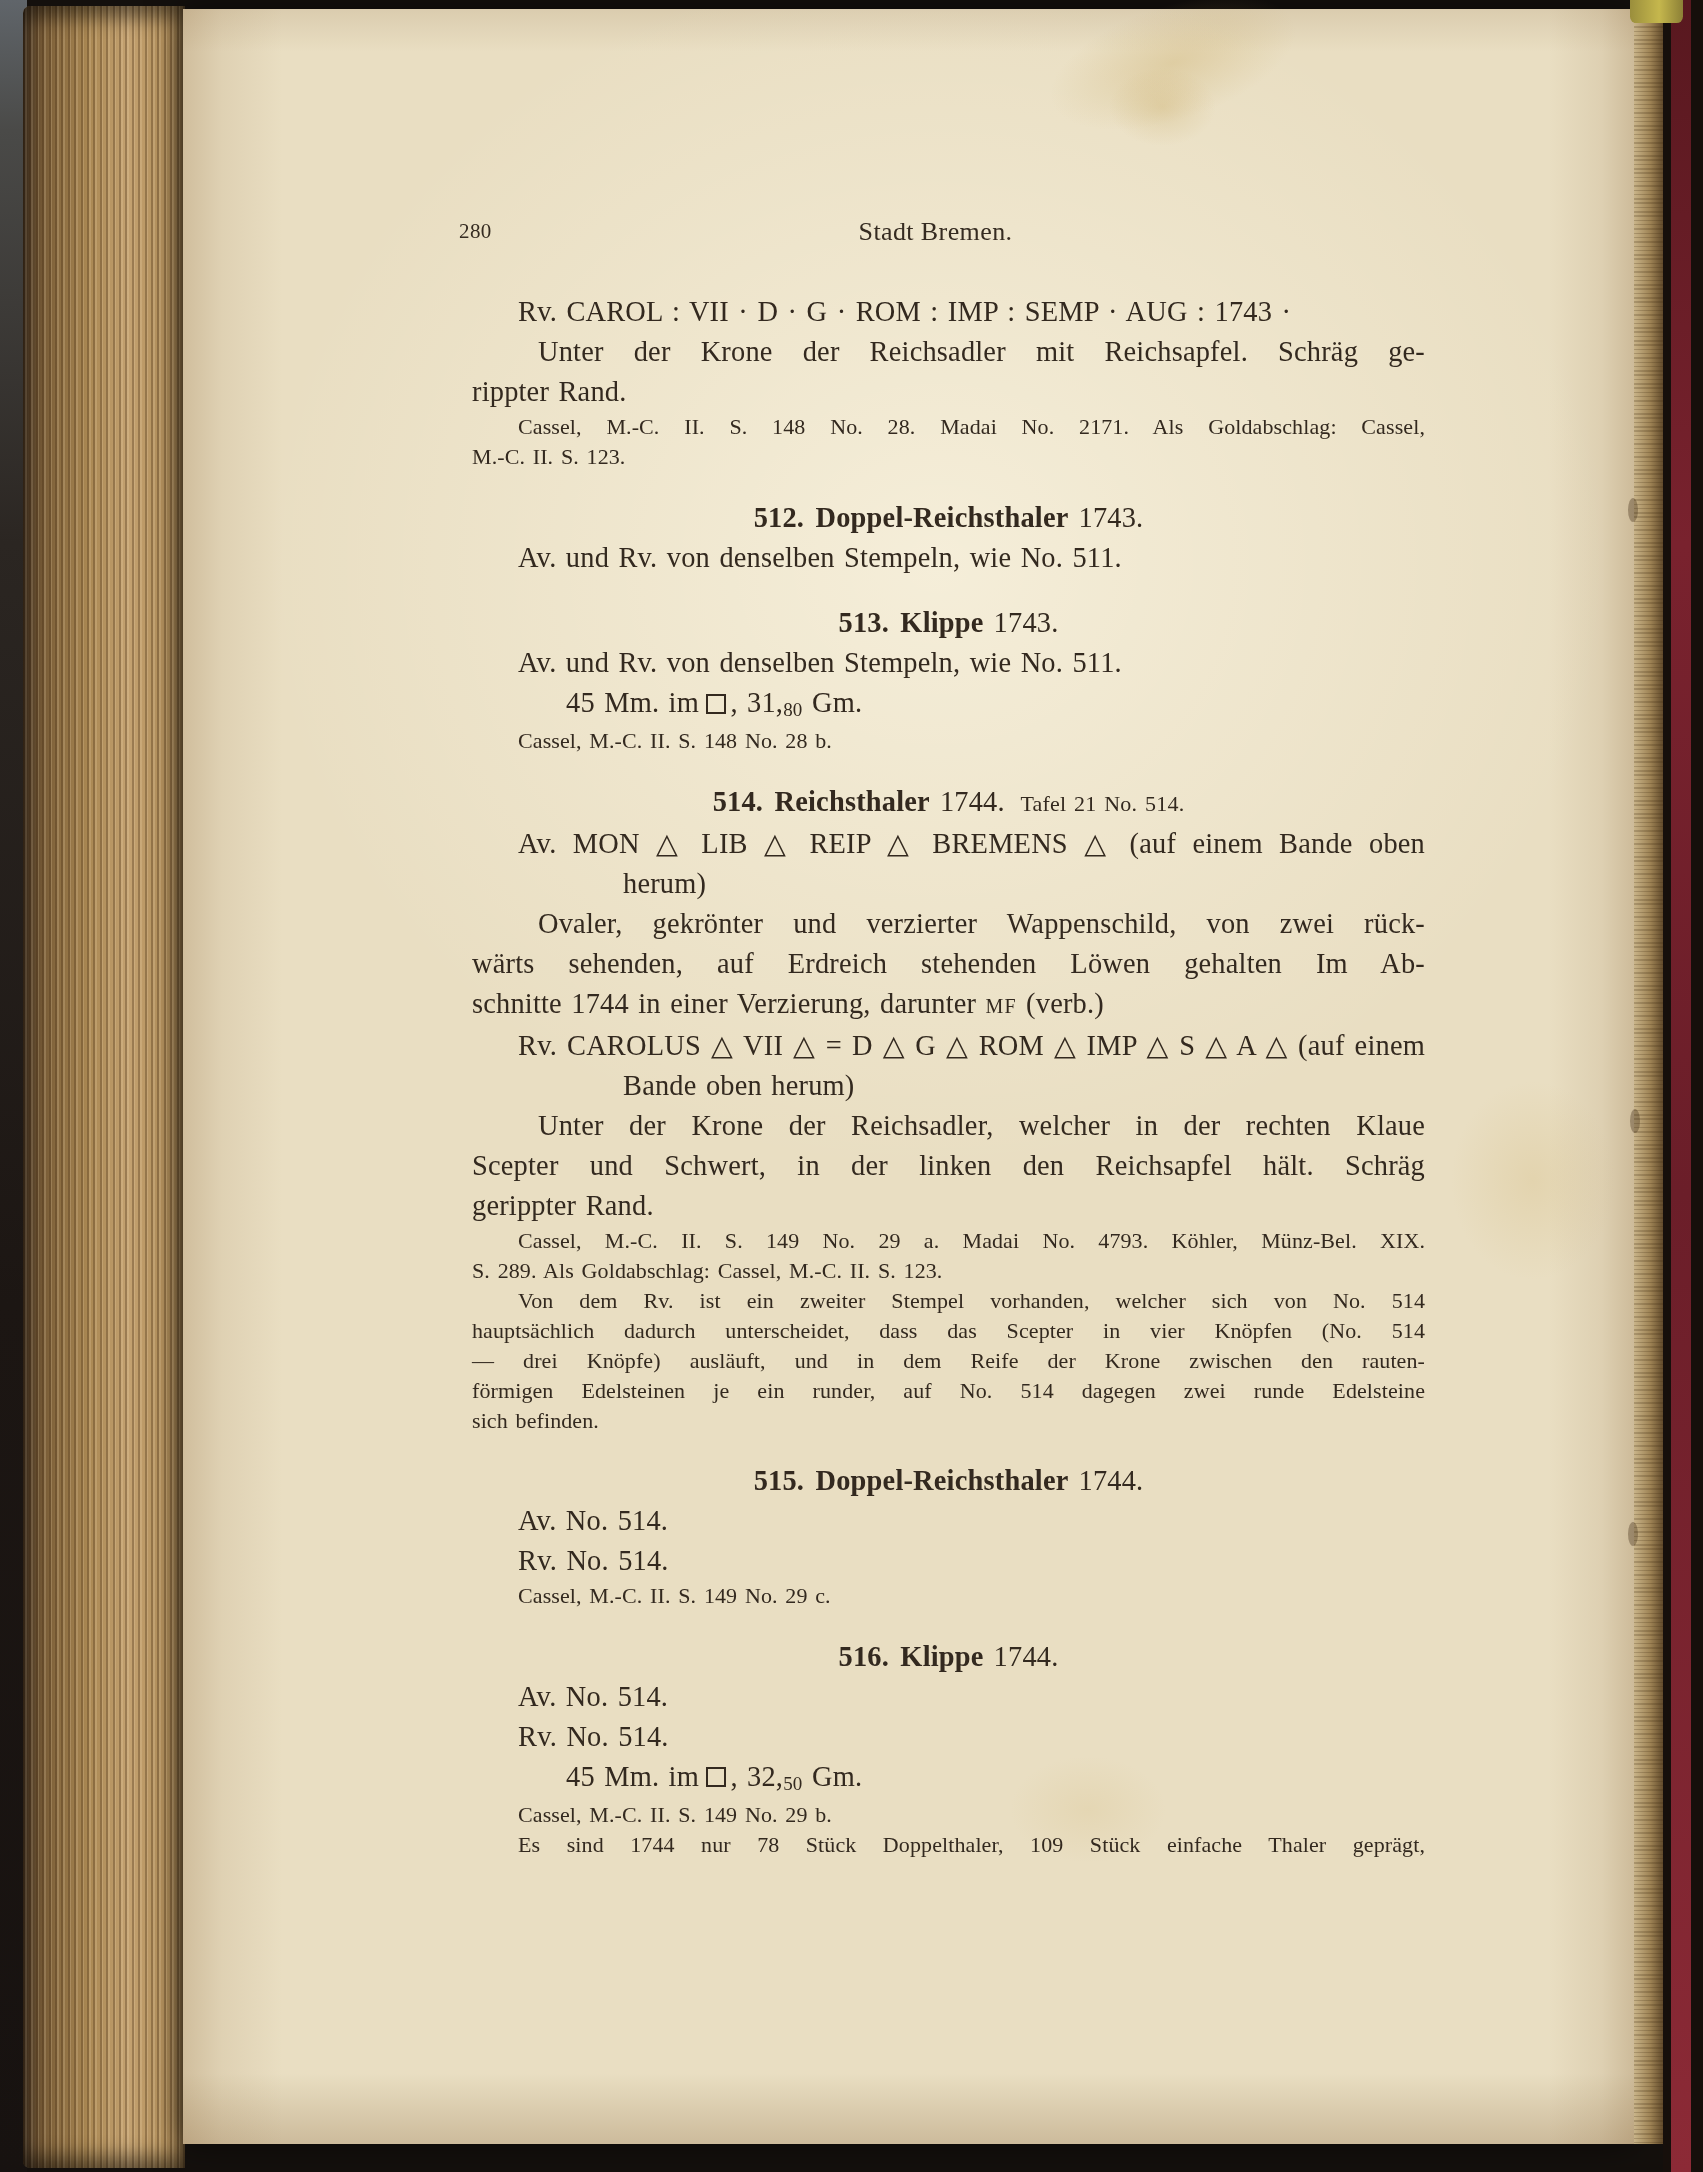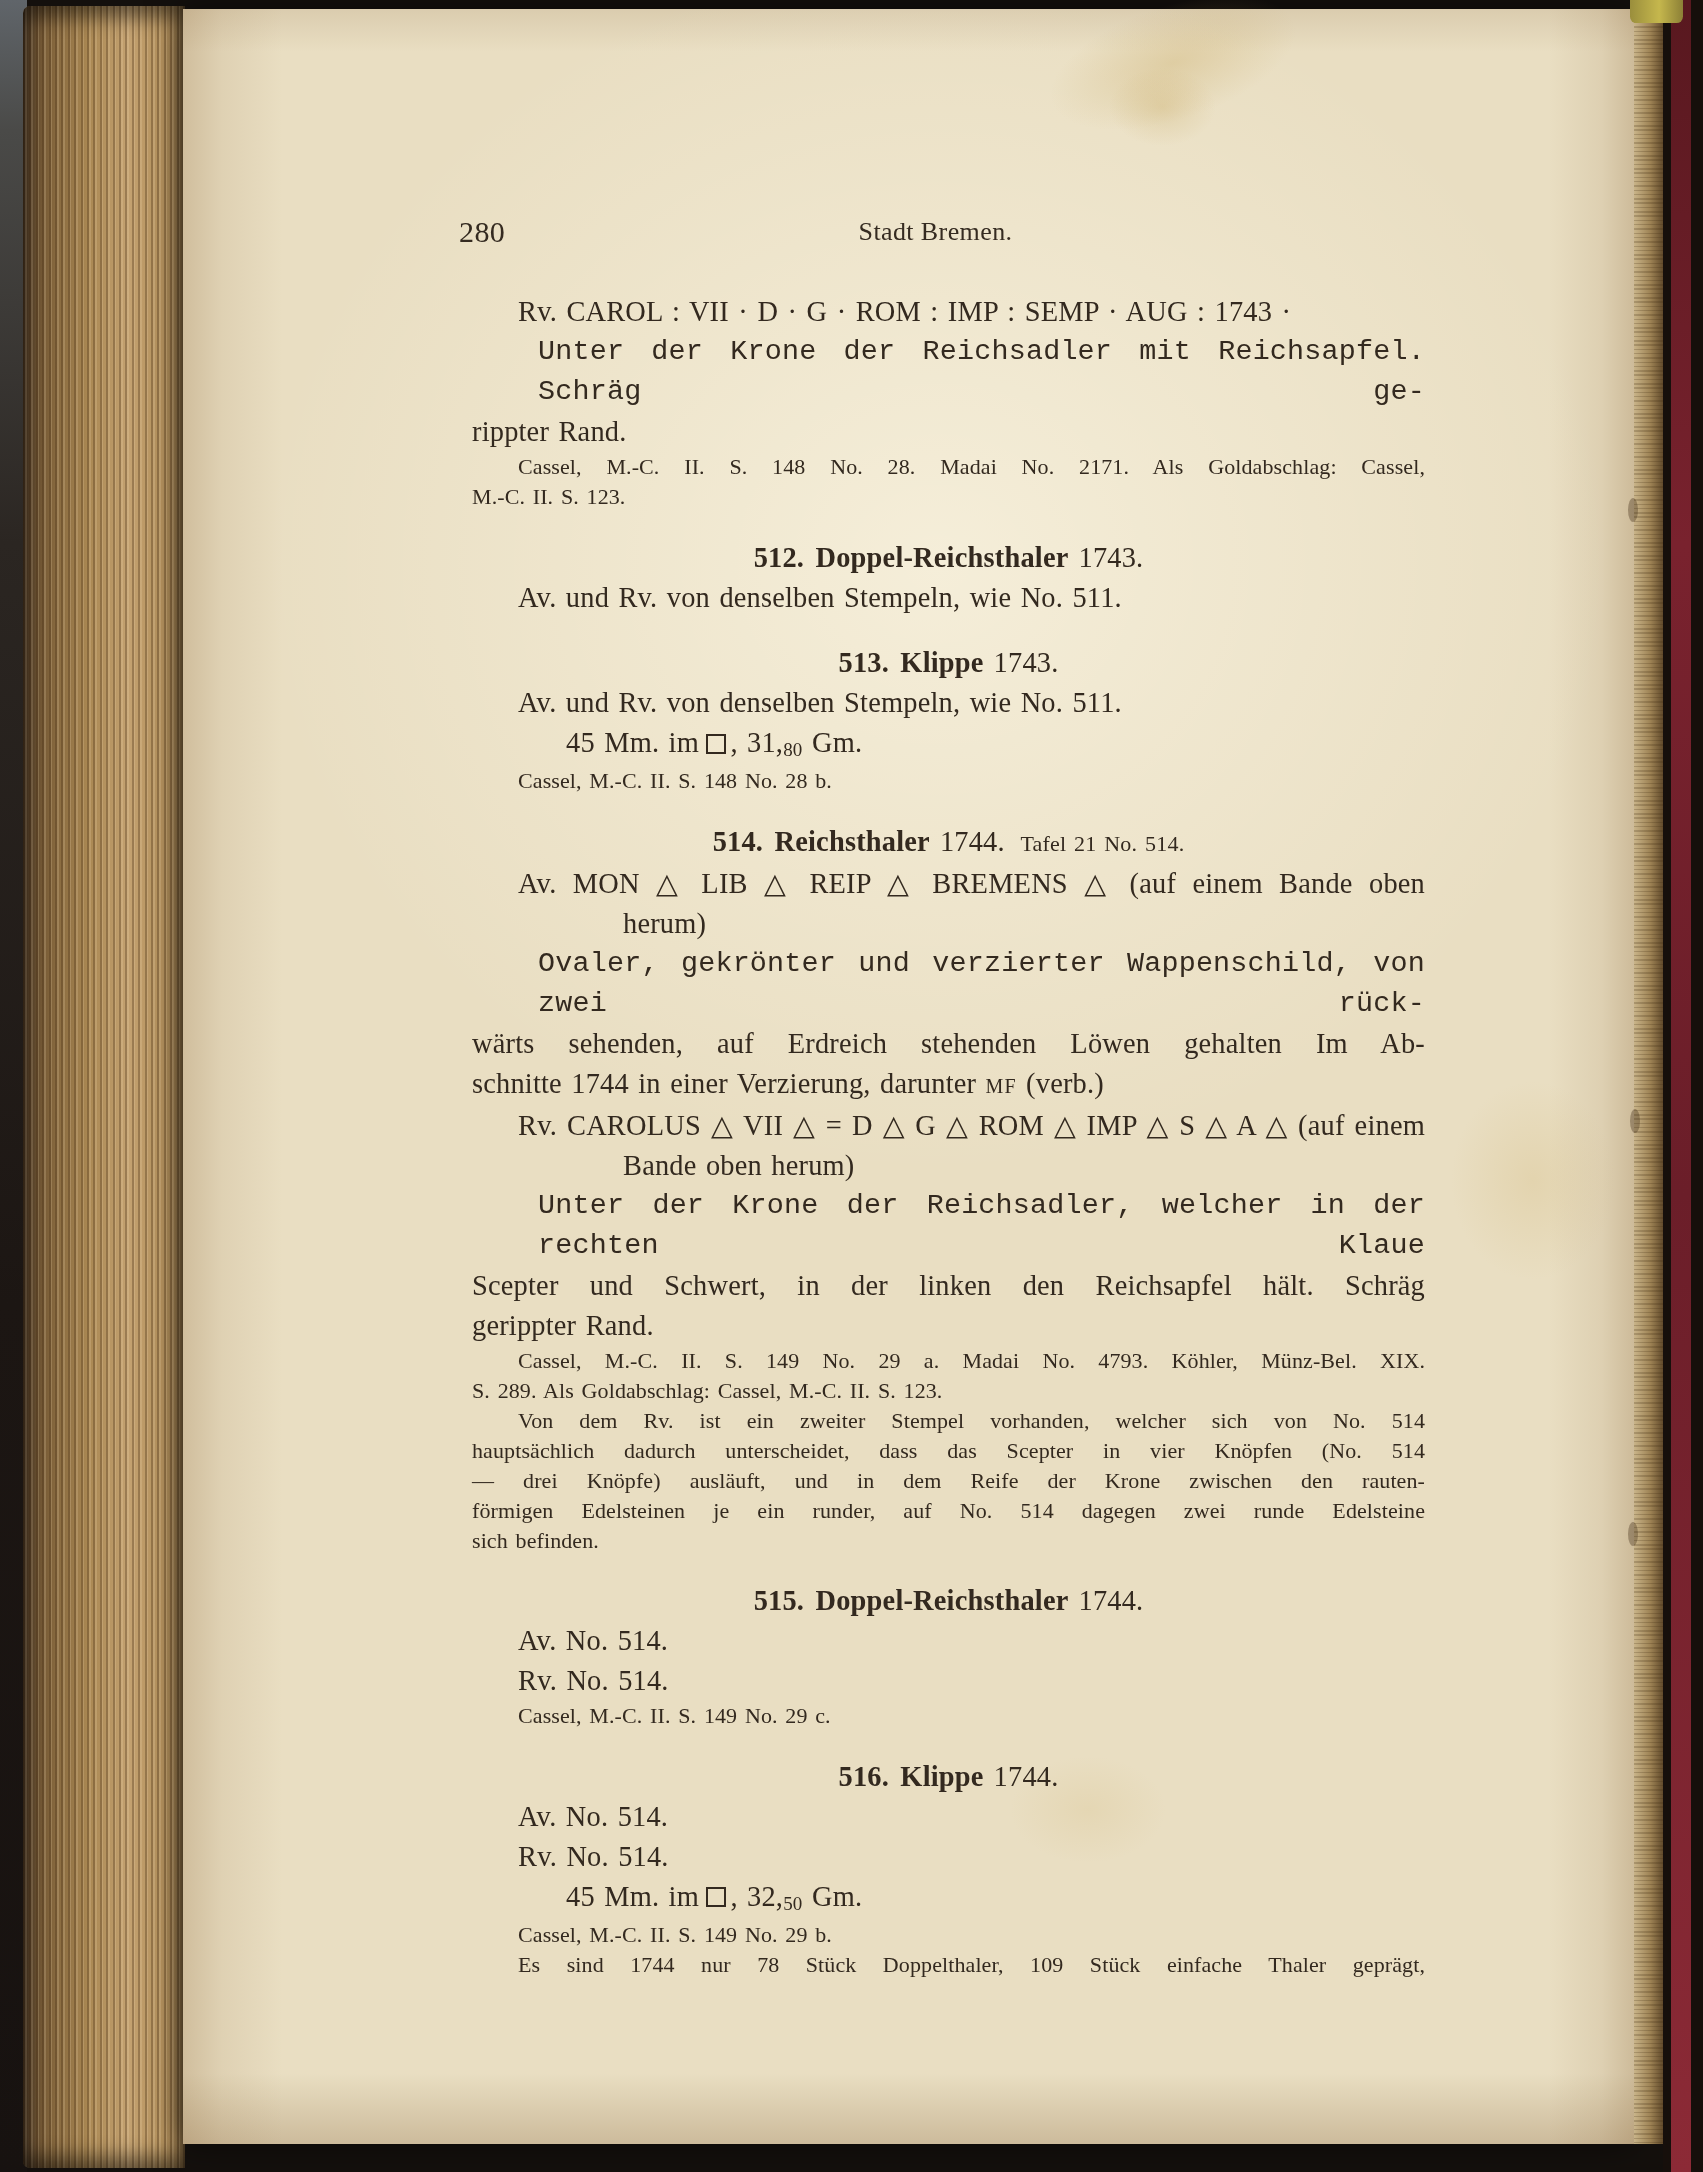--- a/index.html
+++ b/index.html
@@ -67,36 +67,36 @@
   .nick { position:absolute; width:10px; height:24px; background:rgba(60,40,18,.35); border-radius:50%; }
   .nick-1 { left:1628px; top:498px; }
   .nick-2 { left:1630px; top:1109px; }
   .nick-3 { left:1628px; top:1522px; }
 
   
   .header-row {
     position:absolute; left:459px; top:215px; width:953px;
     color:#352b21; font-size:27px; line-height:33px; letter-spacing:0.4px;
   }
-  .pagenum { position:absolute; left:0; top:0; font-size:30px; }
+  .pagenum { position:absolute; left:0; top:0; font-size:21px; }
   .running-title { text-align:center; font-size:26px; }
 
   .text-col {
     position:absolute; left:472px; top:292px; width:953px;
     color:#33291f; font-size:28.4px; line-height:40px;
     word-spacing:2.1px; letter-spacing:0.2px;
   }
   .line { min-height:40px; }
   .small { font-size:22px; line-height:30px; min-height:30px; letter-spacing:0.1px; }
   .heading { margin-top:25.6px;text-align:center; }
   .hnum  { font-weight:700; margin-right:11.4px; }
   .htitle{ font-weight:700; margin-right:10px; }
   .ref   { font-size:22px; margin-left:15.6px; }
   .ind1 { padding-left:46px; }
-  .ind2 { padding-left:66px;font-family:Liberation Mono, monospace; }
+  .ind2 { padding-left:66px; }
   .ind3 { padding-left:94px; }
   .contl{ padding-left:151px; }
   .j { text-align:justify; text-align-last:justify; }
   .sq {
     display:inline-block; width:20px; height:20px;
     border:2.1px solid #33291f; vertical-align:-1.4px; margin:0 4.3px 0 7.1px;
   }
   .subnum { font-size:19px; position:relative; top:3.6px; }
   .mf { font-size:20px; letter-spacing:1.1px; }
 </style>

